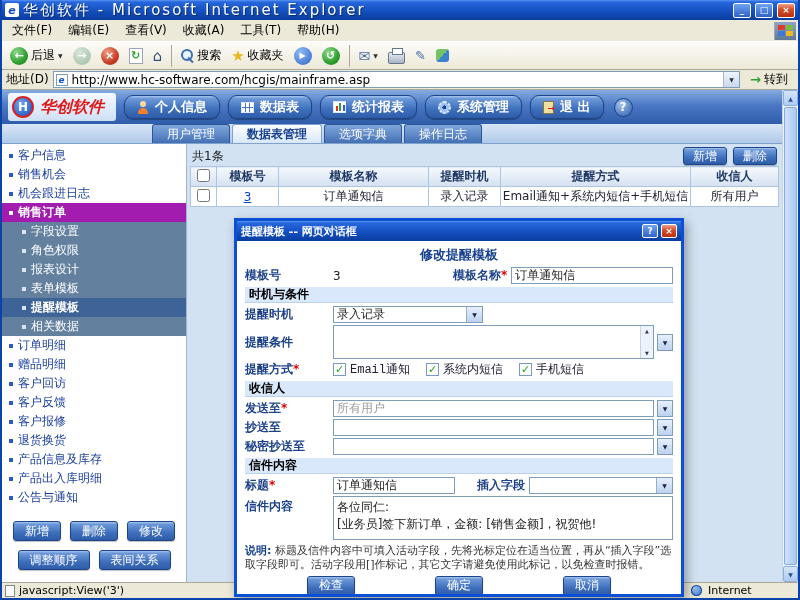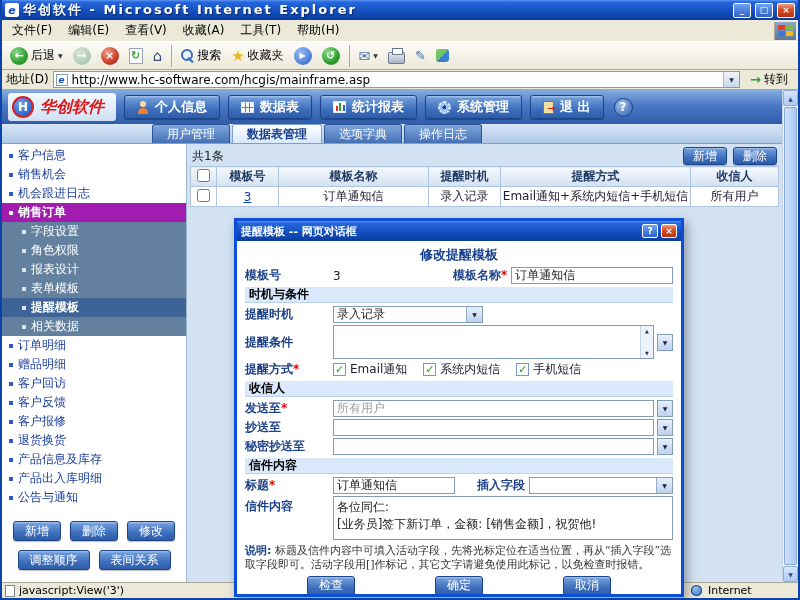--- a/index.html
+++ b/index.html
@@ -8,21 +8,21 @@
 
   .window { width:800px; height:600px; position:relative; display:flex; flex-direction:column;
     border-left:2px solid #0B43A8; border-right:2px solid #0B43A8; border-bottom:2px solid #0B43A8;
     background:#ECE9D8; overflow:hidden; }
 
   
   .titlebar { height:20px; flex:0 0 auto; display:flex; align-items:center; gap:4px; padding:0 3px;
     background:linear-gradient(180deg,#5A96F0 0%,#2767DD 10%,#1450C0 55%,#0A3C9E 100%); }
   .titlebar-icon { width:14px; height:14px; background:#fff; border-radius:2px; color:#1450C0;
     font-weight:bold; font-style:italic; font-size:11px; display:flex; align-items:center; justify-content:center; }
-  .titlebar-title { flex:1; color:#fff; font-weight:bold; font-size:13px; letter-spacing:2px;
+  .titlebar-title { flex:1; color:#fff; font-weight:normal; font-size:15px; letter-spacing:2px;
     text-shadow:1px 1px 1px #062A6E; white-space:nowrap; overflow:hidden; }
   .win-btn { width:18px; height:15px; border-radius:2px; border:1px solid #fff; color:#fff; font-size:9px;
     font-weight:bold; display:flex; align-items:center; justify-content:center;
     background:linear-gradient(180deg,#6FA3F2,#2E62C8); }
   .win-btn.close { background:linear-gradient(180deg,#F0A088,#D6502A 40%,#B83010); }
 
   
   .menubar { height:22px; flex:0 0 auto; display:flex; align-items:center; padding:0 2px;
     background:#ECE9D8; border-bottom:1px solid #fff; }
   .menu-item { font-size:12px; color:#000; padding:2px 8px; }
@@ -82,21 +82,21 @@
 
   
   .app-header { height:34px; flex:0 0 auto; display:flex; align-items:center; gap:8px; padding:0 6px;
     background:linear-gradient(180deg,#85ACE0 0%,#4A78C4 45%,#305DA9 100%); }
   .brand { display:flex; align-items:center; gap:6px; height:28px; padding:2px 12px 2px 4px;
     background:linear-gradient(180deg,#F4F9FF,#CFE0F4); border-radius:3px; }
   .brand-logo { width:22px; height:22px; border-radius:50%; border:2px solid #D62222;
     background:radial-gradient(circle at 35% 30%,#6FA3F2,#1450C0); color:#fff; font-weight:bold;
     font-size:12px; display:flex; align-items:center; justify-content:center; }
   .brand-text { color:#E01818; font-weight:bold; font-style:italic; font-size:16px; white-space:nowrap; }
-  .nav-btn { display:flex; align-items:center; gap:6px; height:24px; padding:0 12px; border-radius:3px;
+  .nav-btn { display:flex; align-items:center; gap:6px; height:24px; padding:0 12px; border-radius:9px;
     border:1px solid #1C4488; color:#fff; font-size:13px; font-weight:bold;
     background:linear-gradient(180deg,#A8C6EE 0%,#6C98D8 12%,#3E6FBC 60%,#2E5CA8 100%);
     box-shadow:0 1px 1px rgba(0,0,0,.3); white-space:nowrap; }
   .ic-person { width:12px; height:13px; position:relative; }
   .ic-person::before { content:""; position:absolute; top:0; left:3px; width:6px; height:6px;
     border-radius:50%; background:#FFD9A0; }
   .ic-person::after { content:""; position:absolute; bottom:0; left:1px; width:10px; height:6px;
     border-radius:5px 5px 0 0; background:#F08030; }
   .ic-table { width:13px; height:11px; border:1px solid #DDE8F8; background-color:#fff;
     background-image:linear-gradient(90deg,transparent 0 3px,#4A78C4 3px 4px,transparent 4px 7px,#4A78C4 7px 8px,transparent 8px),
@@ -207,21 +207,21 @@
     display:flex; align-items:center; justify-content:center; font-size:6px; color:#224; }
   .cond-wrap { position:relative; flex:1; height:34px; }
   .cond-ta { width:100%; height:100%; resize:none; border:1px solid #7F9DB9; font-family:inherit;
     font-size:11px; padding:1px 15px 1px 3px; color:#222; }
   .ta-scroll { position:absolute; right:1px; top:1px; bottom:1px; width:13px; background:#EDF3FB;
     border-left:1px solid #C6D4E4; display:flex; flex-direction:column; justify-content:space-between;
     align-items:center; font-size:5px; color:#335; padding:2px 0; }
   .cb { width:13px; height:13px; flex:0 0 auto; border:1px solid #7B99C8; background:#fff;
     display:flex; align-items:center; justify-content:center; margin-right:4px; }
   .cb-mark { color:#1FA11F; font-size:11px; font-weight:bold; line-height:1; }
-  .cb-label { margin-right:16px; color:#223; }
+  .cb-label { margin-right:16px; color:#223;font-family:Liberation Mono, monospace; }
   .body-ta { flex:1; min-height:38px; resize:none; border:1px solid #7F9DB9; font-family:inherit;
     font-size:12px; padding:2px 3px; color:#222; }
   .body-row { display:flex; flex:1; min-height:44px; margin-bottom:2px; }
   .body-row .flabel { padding-top:2px; }
   .note { font-size:11px; color:#333; line-height:1.3; margin:2px 0 3px; flex:0 0 auto; }
   .note-prefix { font-weight:bold; color:#17418E; }
   .dlg-buttons { margin-top:auto; flex:0 0 auto; display:flex; justify-content:center; gap:80px;
     padding-bottom:2px; }
 </style>
 </head>

